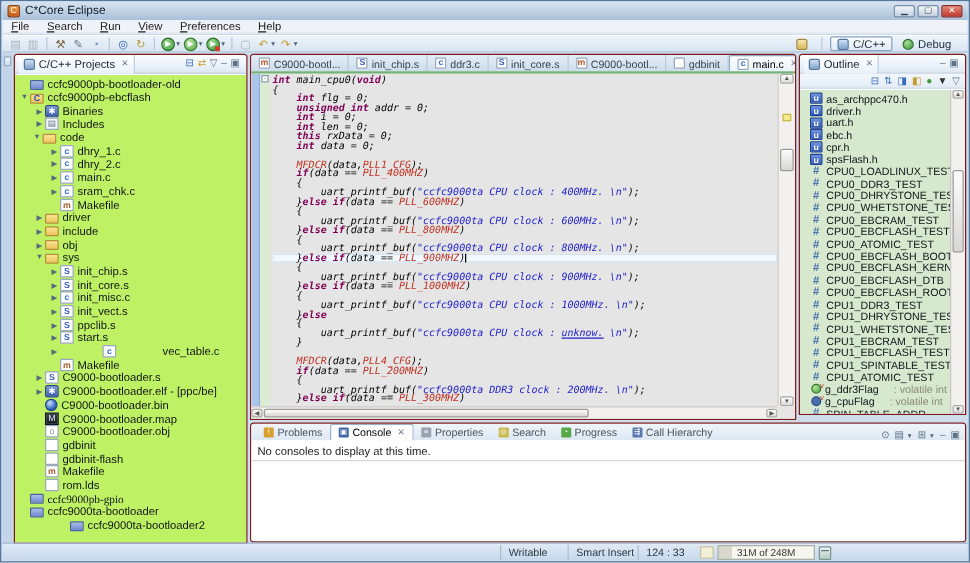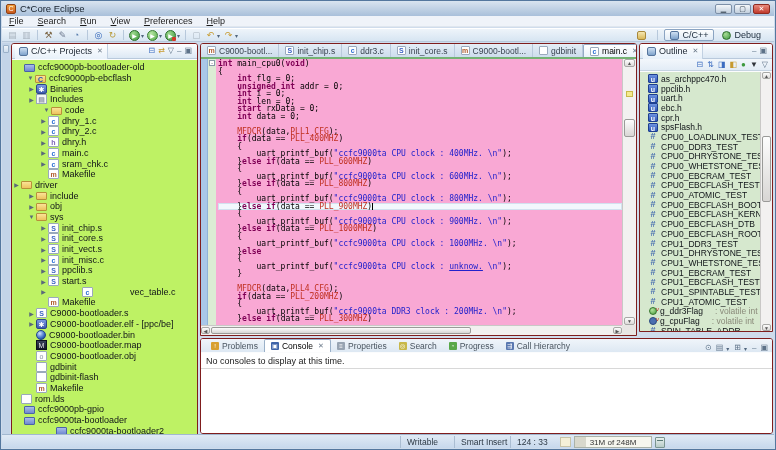--- a/index.html
+++ b/index.html
@@ -80,21 +80,21 @@
   .tico.bin{background:radial-gradient(circle at 35% 30%,#cfe2ff,#3a6ec4 60%,#17336e);border:1px solid #21458c;border-radius:50%;width:10px;}
   .tico.map{background:linear-gradient(#3a4258,#14182a);border:1px solid #0c101e;color:#e8e8e8;}
   .tico.binaries{background:linear-gradient(#7e9be0,#3d5cb0);border:1px solid #2c458c;color:#fff;border-radius:2px;}
   .tico.includes{background:#f4f6f8;border:1px solid #9aa9bc;color:#6a768c;}
   
   .tabsbar{height:13px;display:flex;align-items:flex-end;background:linear-gradient(#e4edf6,#cddded);font-size:8.5px;color:#333;}
   .etab{display:flex;align-items:center;gap:3px;height:13px;padding:0 6px;border-right:1px solid #b9c9dc;color:#3a4450;white-space:nowrap;}
   .etab.active{background:linear-gradient(#ffffff,#e9f2fa);border:1px solid #93aac4;border-bottom:none;border-radius:2px 2px 0 0;color:#000;}
   .etab .tico{margin-right:0;width:9px;height:9px;line-height:8px;}
   .greenline{height:2px;background:#74b274;}
-  .codewrap{position:absolute;top:15px;left:0;right:14px;bottom:10px;background:#f9a8d4;overflow:hidden;}
+  .codewrap{position:absolute;top:15px;left:0;right:14px;bottom:10px;background:#e5e5e5;overflow:hidden;font-style:italic;}
   .gutter{position:absolute;left:0;top:0;bottom:0;width:7px;background:#a9c7e8;border-right:1px solid #8fb2d8;}
   .foldcol{position:absolute;left:7px;top:0;bottom:0;width:8px;background:#dcebd4;}
   .fold{position:absolute;left:8px;top:1px;width:6px;height:6px;border:1px solid #8a9aa8;background:#fff;font-size:5px;line-height:4px;text-align:center;color:#555;}
   .code{position:absolute;left:17px;top:1px;right:0;}
   .cl{height:7.5px;line-height:7.5px;font-family:"DejaVu Sans Mono",monospace;font-size:8px;white-space:pre;color:#000;}
   .cl.cur{background:#f2f8fd;box-shadow:0 0 0 1px #d2e2ef inset;}
   .kw{color:#7f0055;font-weight:bold;}
   .mac{color:#c03020;}
   .str{color:#2222cc;}
   .u{text-decoration:underline;}
@@ -228,71 +228,66 @@
         <span class="hico">–</span>
         <span class="hico">▣</span>
       </span>
     </div>
     <div class="treebody" id="tree">
         <div class="trow" style="padding-left: 3px;">
           <span class="twisty"></span>
           <span class="tico folderc"></span>
           <span class="tlabel">ccfc9000pb-bootloader-old</span>
         </div>
-        <div class="trow" style="padding-left: 14px;">
+        <div class="trow" style="padding-left: 3px;">
           <span class="twisty">▼</span>
           <span class="tico proj">C</span>
           <span class="tlabel">ccfc9000pb-ebcflash</span>
         </div>
         <div class="trow" style="padding-left: 15px;">
           <span class="twisty">▶</span>
           <span class="tico binaries">✱</span>
           <span class="tlabel">Binaries</span>
         </div>
         <div class="trow" style="padding-left: 15px;">
           <span class="twisty">▶</span>
           <span class="tico includes">▤</span>
           <span class="tlabel">Includes</span>
         </div>
-        <div class="trow" style="padding-left: 30px; align-items: center;">
+        <div class="trow" style="padding-left: 13px; align-items: center;">
           <span class="twisty">▼</span>
           <span class="tico folder"></span>
           <span class="tlabel">code</span>
         </div>
         <div class="trow" style="padding-left: 27px;">
           <span class="twisty">▶</span>
           <span class="tico cfile">c</span>
           <span class="tlabel">dhry_1.c</span>
         </div>
         <div class="trow" style="padding-left: 27px;">
           <span class="twisty">▶</span>
           <span class="tico cfile">c</span>
           <span class="tlabel">dhry_2.c</span>
         </div>
         <div class="trow" style="padding-left: 27px;">
           <span class="twisty">▶</span>
-          <span class="tico hfile">h</span>
-          <span class="tlabel">dhry.h</span>
-        </div>
-        <div class="trow" style="padding-left: 27px;">
-          <span class="twisty">▶</span>
           <span class="tico cfile">c</span>
           <span class="tlabel">main.c</span>
         </div>
         <div class="trow" style="padding-left: 27px;">
           <span class="twisty">▶</span>
           <span class="tico cfile">c</span>
           <span class="tlabel">sram_chk.c</span>
         </div>
         <div class="trow" style="padding-left: 27px;">
           <span class="twisty"></span>
           <span class="tico make">m</span>
           <span class="tlabel">Makefile</span>
         </div>
-        <div class="trow" style="">
+        <div class="trow" style="padding-left: 15px;">
           <span class="twisty">▶</span>
           <span class="tico folder"></span>
           <span class="tlabel">driver</span>
         </div>
         <div class="trow" style="padding-left: 15px;">
           <span class="twisty">▶</span>
           <span class="tico folder"></span>
           <span class="tlabel">include</span>
         </div>
         <div class="trow" style="padding-left: 15px;">
@@ -310,27 +305,27 @@
           <span class="tico sfile">S</span>
           <span class="tlabel">init_chip.s</span>
         </div>
         <div class="trow" style="padding-left: 27px;">
           <span class="twisty">▶</span>
           <span class="tico sfile">S</span>
           <span class="tlabel">init_core.s</span>
         </div>
         <div class="trow" style="padding-left: 27px;">
           <span class="twisty">▶</span>
+          <span class="tico cfile">c</span>
+          <span class="tlabel">init_misc.c</span>
+        </div>
+        <div class="trow" style="padding-left: 27px;">
+          <span class="twisty">▶</span>
           <span class="tico sfile">S</span>
           <span class="tlabel">init_vect.s</span>
-        </div>
-        <div class="trow" style="padding-left: 27px;">
-          <span class="twisty">▶</span>
-          <span class="tico cfile">c</span>
-          <span class="tlabel">init_misc.c</span>
         </div>
         <div class="trow" style="padding-left: 27px;">
           <span class="twisty">▶</span>
           <span class="tico sfile">S</span>
           <span class="tlabel">ppclib.s</span>
         </div>
         <div class="trow" style="padding-left: 27px;">
           <span class="twisty">▶</span>
           <span class="tico sfile">S</span>
           <span class="tlabel">start.s</span>
@@ -378,26 +373,26 @@
         <div class="trow" style="padding-left: 15px;">
           <span class="twisty"></span>
           <span class="tico txt"></span>
           <span class="tlabel">gdbinit-flash</span>
         </div>
         <div class="trow" style="padding-left: 15px;">
           <span class="twisty"></span>
           <span class="tico make">m</span>
           <span class="tlabel">Makefile</span>
         </div>
-        <div class="trow" style="">
+        <div class="trow" style="padding-left: 15px;">
           <span class="twisty"></span>
           <span class="tico txt"></span>
           <span class="tlabel">rom.lds</span>
         </div>
-        <div class="trow" style="padding-left: 3px;">
+        <div class="trow" style="padding-left: 3px; font-family: Liberation Serif, serif;">
           <span class="twisty"></span>
           <span class="tico folderc"></span>
           <span class="tlabel">ccfc9000pb-gpio</span>
         </div>
         <div class="trow" style="padding-left: 3px;">
           <span class="twisty"></span>
           <span class="tico folderc"></span>
           <span class="tlabel">ccfc9000ta-bootloader</span>
         </div>
         <div class="trow" style="padding-left: 3px; margin-left: 32px;">
@@ -445,21 +440,21 @@
       <div class="gutter"></div>
       <div class="foldcol"></div>
       <div class="fold">-</div>
       <div class="code" id="code">
           <div class="cl"><span class="kw">int</span> main_cpu0(<span class="kw">void</span>)</div>
           <div class="cl">{</div>
           <div class="cl">    <span class="kw">int</span> flg = 0;</div>
           <div class="cl">    <span class="kw">unsigned</span> <span class="kw">int</span> addr = 0;</div>
           <div class="cl">    <span class="kw">int</span> i = 0;</div>
           <div class="cl">    <span class="kw">int</span> len = 0;</div>
-          <div class="cl">    <span class="kw">start</span> rxData = 0;</div>
+          <div class="cl">    <span class="kw">this</span> rxData = 0;</div>
           <div class="cl">    <span class="kw">int</span> data = 0;</div>
           <div class="cl"></div>
           <div class="cl">    <span class="mac">MFDCR</span>(data,<span class="mac">PLL1_CFG</span>);</div>
           <div class="cl">    <span class="kw">if</span>(data == <span class="mac">PLL_400MHZ</span>)</div>
           <div class="cl">    {</div>
           <div class="cl">        uart_printf_buf(<span class="str">"ccfc9000ta CPU clock : 400MHz. \n"</span>);</div>
           <div class="cl">    }<span class="kw">else</span> <span class="kw">if</span>(data == <span class="mac">PLL_600MHZ</span>)</div>
           <div class="cl">    {</div>
           <div class="cl">        uart_printf_buf(<span class="str">"ccfc9000ta CPU clock : 600MHz. \n"</span>);</div>
           <div class="cl">    }<span class="kw">else</span> <span class="kw">if</span>(data == <span class="mac">PLL_800MHZ</span>)</div>
@@ -518,21 +513,21 @@
         <span class="hico blk">▼</span>
         <span class="hico ">▽</span>
       </div>
     <div class="olist" id="olist">
         <div class="orow">
           <span class="oic inc">u</span>
           <span>as_archppc470.h</span>
         </div>
         <div class="orow">
           <span class="oic inc">u</span>
-          <span>ppclib.h</span>
+          <span>driver.h</span>
         </div>
         <div class="orow">
           <span class="oic inc">u</span>
           <span>uart.h</span>
         </div>
         <div class="orow">
           <span class="oic inc">u</span>
           <span>ebc.h</span>
         </div>
         <div class="orow">

